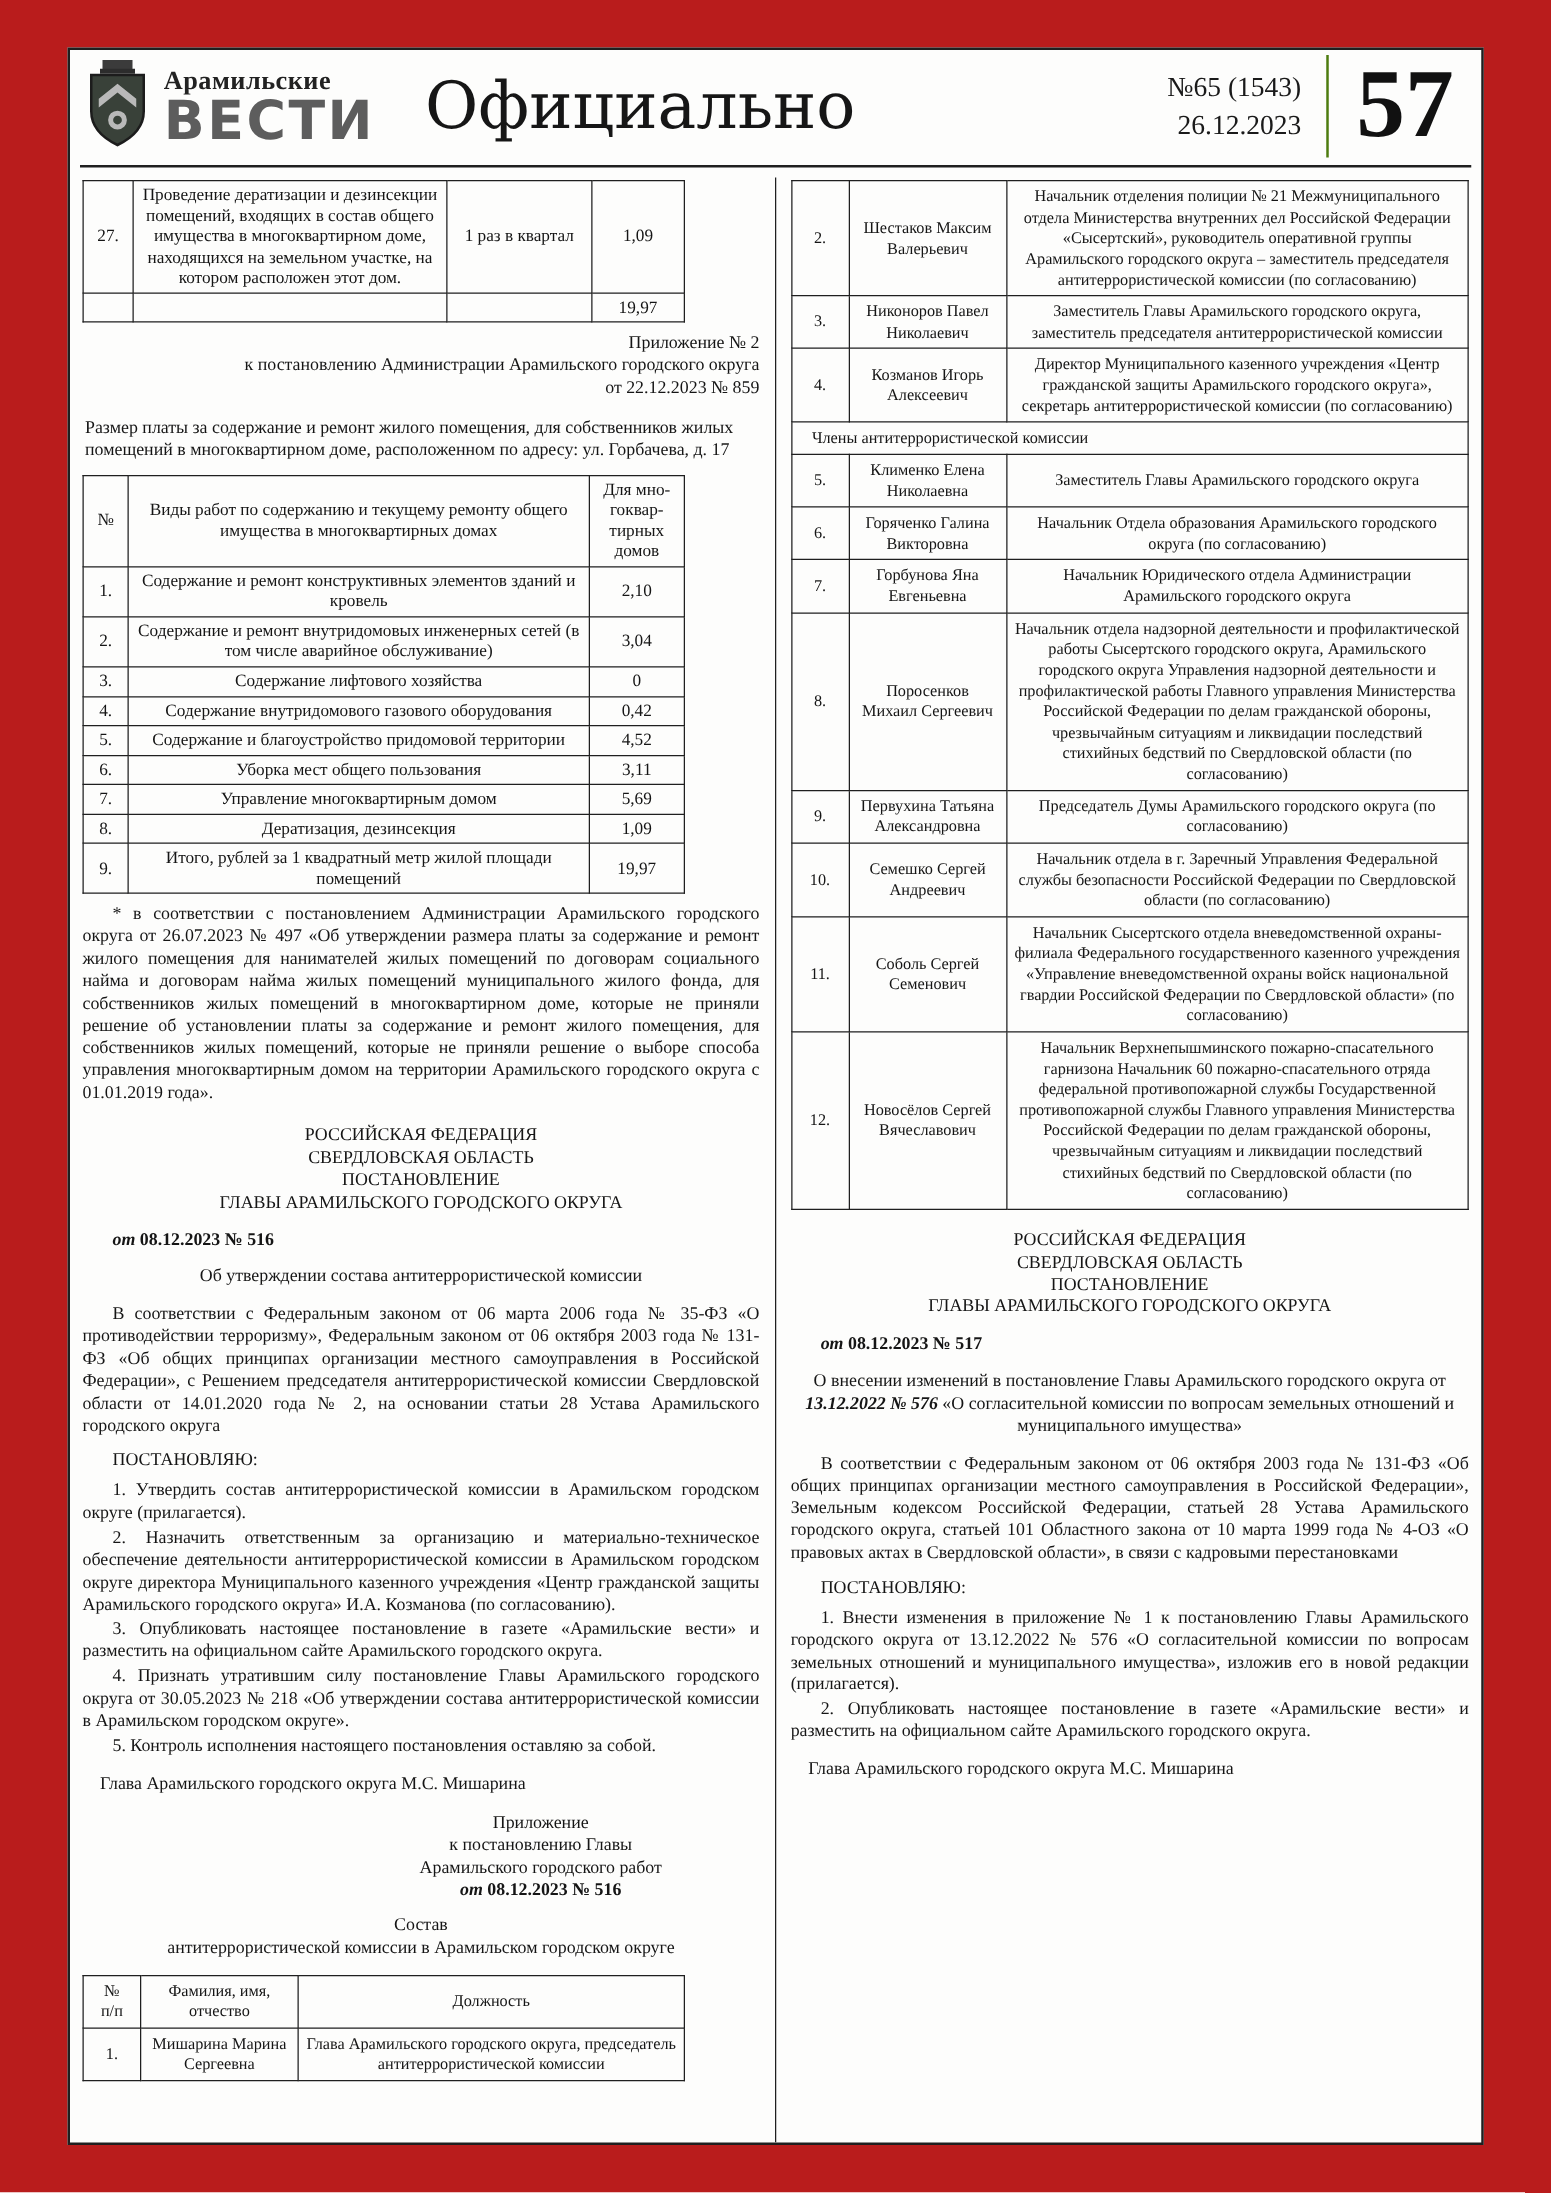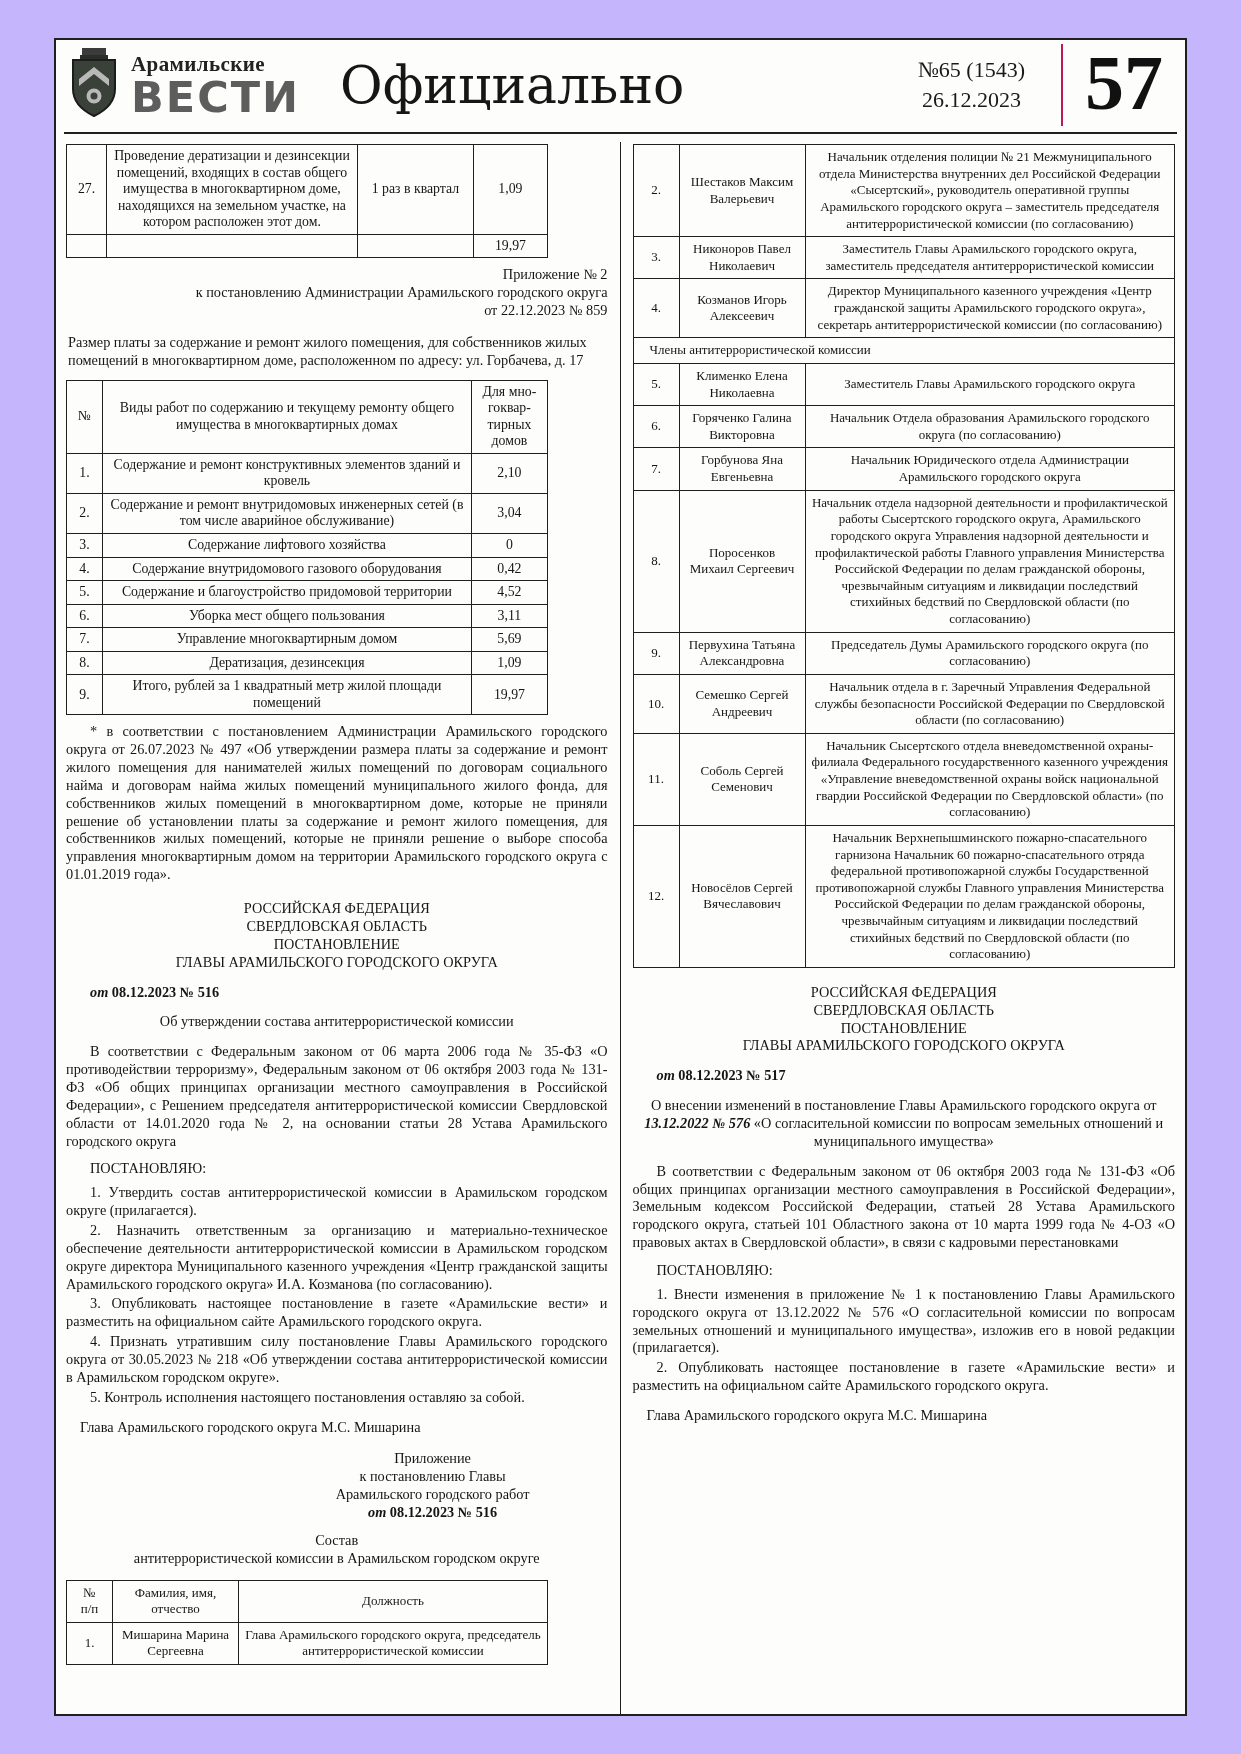--- a/index.html
+++ b/index.html
@@ -1,32 +1,32 @@
 <!DOCTYPE html>
 <html lang="ru"><head>
 <meta charset="utf-8">
 <style>
   * { margin:0; padding:0; box-sizing:border-box; }
   html,body { background:#ffffff; }
   body { width:1241px; height:1754px; position:relative; font-family:"Liberation Serif","DejaVu Serif",serif; color:#151515; }
 
-  .page { position:absolute; inset:0; background:#c4b5fd; }
+  .page { position:absolute; inset:0; background:#b91c1c; }
   .frame { position:absolute; left:54px; top:38px; width:1133px; height:1678px; border:2px solid #1f1f1f; display:flex; flex-direction:column; padding:0 8px; background:#fdfdfc; }
 
   
   .masthead { display:flex; align-items:center; height:94px; border-bottom:2.5px solid #1f1f1f; padding:4px 6px 6px 2px; flex:0 0 auto; }
   .brand { display:flex; align-items:center; gap:9px; width:248px; flex:0 0 auto; }
   .crest { flex:0 0 auto; }
   .brand-text { display:flex; flex-direction:column; }
   .brand-top { font-size:21px; font-weight:bold; letter-spacing:.4px; color:#222; }
   .brand-bottom { font-family:"DejaVu Sans","Liberation Sans",sans-serif; font-weight:bold; font-size:43px; line-height:.95; color:#5d5d5d; letter-spacing:2px; }
   .section-title { font-family:"DejaVu Serif",serif; font-size:52px; margin-left:26px; color:#161616; white-space:nowrap; }
   .head-spacer { flex:1 1 auto; }
-  .issue-block { font-size:22px; line-height:1.35; text-align:center; padding-right:36px; color:#1a1a1a; }
-  .page-number { font-size:78px; font-weight:bold; line-height:1; padding:0 8px 4px 22px; border-left:2px solid #be185d; color:#111; }
+  .issue-block { font-size:22px; line-height:1.35; text-align:right; padding-right:20px; color:#1a1a1a; }
+  .page-number { font-size:78px; font-weight:bold; line-height:1; padding:0 8px 4px 22px; border-left:2px solid #4d7c0f; color:#111; }
 
   
   .content { flex:1 1 auto; display:flex; padding-top:8px; overflow:hidden; }
   .col { width:50%; overflow:hidden; font-size:14.3px; line-height:1.25; text-align:justify; }
   .col-left  { padding:2px 12px 6px 2px; border-right:1.5px solid #1f1f1f; }
   .col-right { padding:2px 2px 6px 12px; }
 
   p.para { text-indent:24px; margin:0 0 2px 0; }
   .centered { text-align:left; }
   .pre { white-space:pre-line; }

